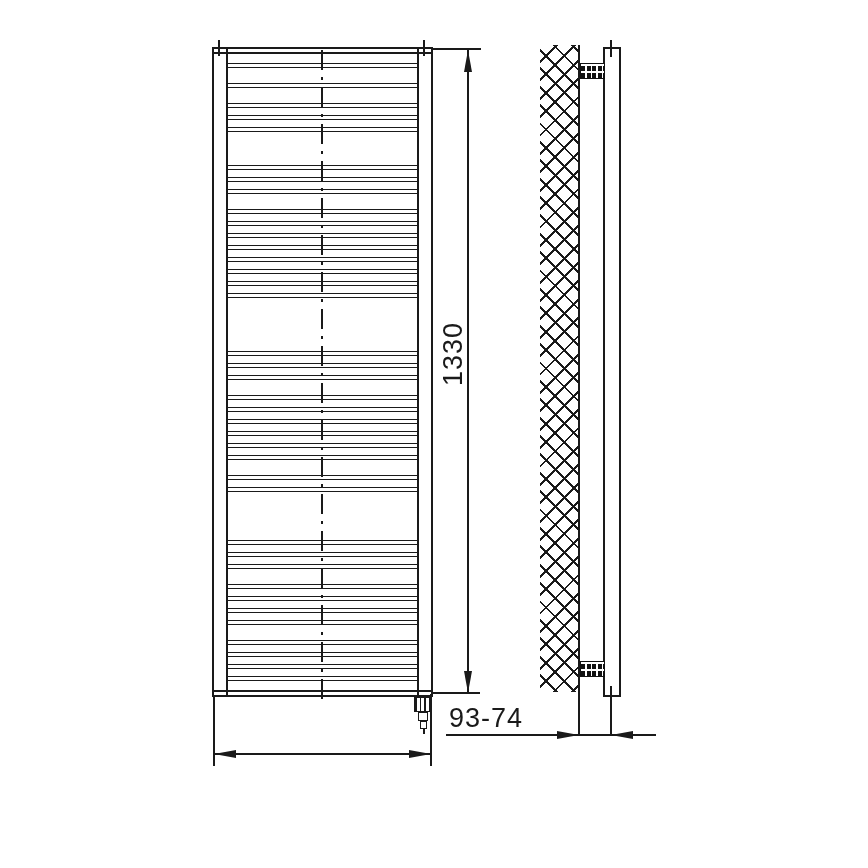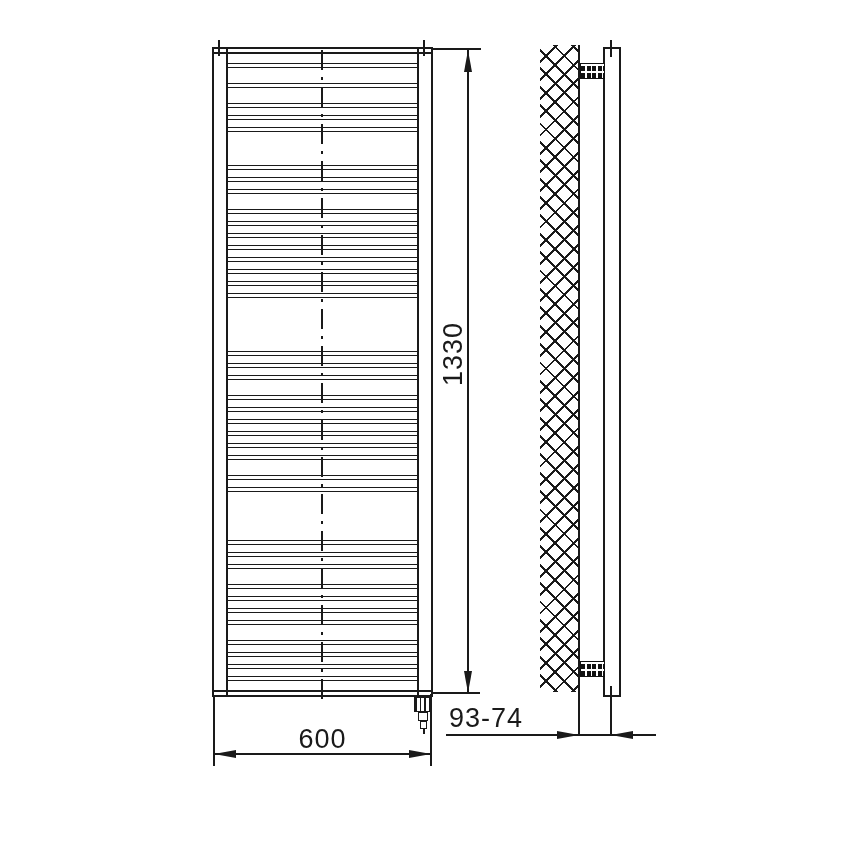--- a/index.html
+++ b/index.html
@@ -142,21 +142,20 @@
       <div class="thinv" style="left:423px;top:729px;height:5px;"></div>
     </div>
   </div>
 
   <div style="left:0;top:0;width:868px;height:868px;">
     <div class="thinv" style="left:213px;top:697px;height:69px;"></div>
     <div class="thinv" style="left:430px;top:694px;height:72px;"></div>
     <div class="thinh" style="left:214px;top:753px;width:217px;"></div>
     <div class="arr-left" style="left:214px;top:750px;"></div>
     <div class="arr-right" style="left:409px;top:750px;"></div>
-    <div class="dim-label" style="left:214px;top:724px;width:217px;text-align:center;">600</div>
   </div>
 
   <div style="left:0;top:0;width:868px;height:868px;">
     <div class="thinh" style="left:433px;top:48px;width:48px;"></div>
     <div class="thinh" style="left:432px;top:692px;width:48px;"></div>
     <div class="thinv" style="left:467px;top:50px;height:643px;"></div>
     <div class="arr-up" style="left:464px;top:50px;"></div>
     <div class="arr-down" style="left:464px;top:671px;"></div>
     <div class="dim-label" style="left:453px;top:354px;transform:translate(-50%,-50%) rotate(-90deg);">1330</div>
   </div>

